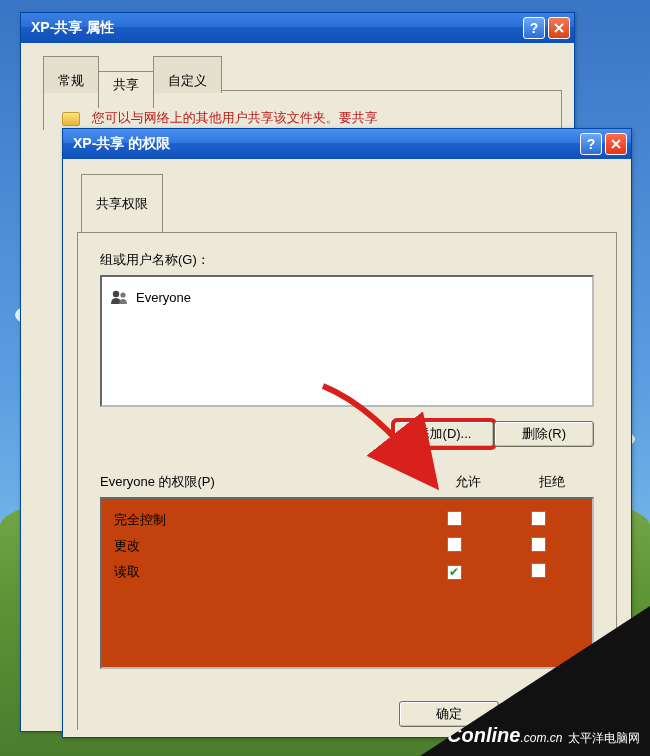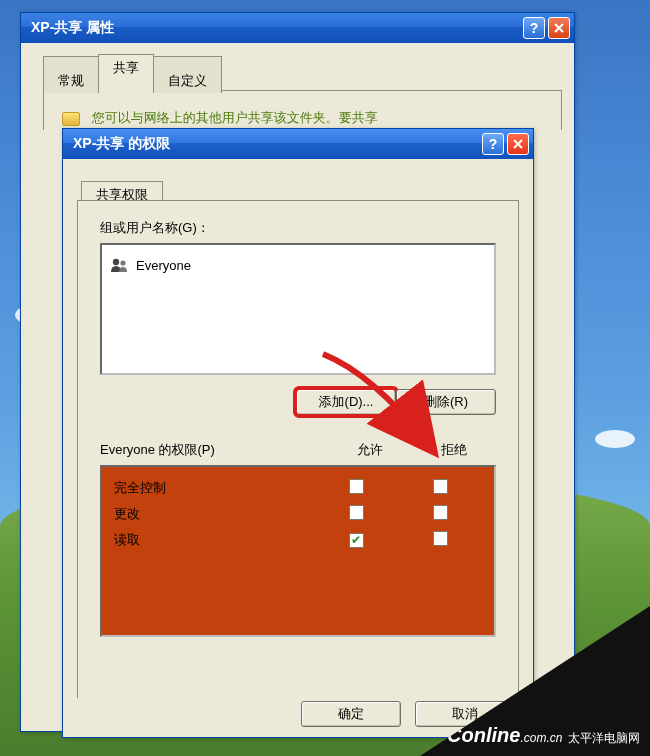--- a/index.html
+++ b/index.html
@@ -73,70 +73,70 @@
     gap: 0;
     background: #ece9d8;
   }
   .tab {
     padding: 4px 14px 4px 14px;
     border: 1px solid #8e8e7a;
     border-bottom: none;
     background: #ece9d8;
     margin-right: -1px;
     position: relative;
-    top: 1px;
+    top: 18px;
     font-size: 13px;
   }
   .tab.inactive {
     background: #e3e0ce;
     top: 3px;
     padding-top:15px; padding-bottom:3px;
   }
   .tab.active { background:#ece9d8; z-index:3; }
   .tabpanel {
     margin: 0 12px 12px 22px;
     border: 1px solid #8e8e7a;
     height: 40px;
     background: #ece9d8;
     padding: 18px 10px 0 18px;
     font-size: 13px;
-    color: #4d7c0f;
+    color: #b91c1c;
     white-space: nowrap;
     overflow: hidden;
     border-bottom:none;
   }
   .folder-icon {
     display:inline-block; width:18px; height:14px;
     background: linear-gradient(#ffe27a,#e6b43c);
     border:1px solid #c79a2a; border-radius:2px;
     vertical-align:middle; margin-right:8px;
     position:relative;
   }
 
   
   .win.front {
     left: 62px; top: 128px;
-    width: 472px; height: 610px;
+    width: 570px; height: 610px;
     background: #ece9d8;
     z-index: 5;
   }
   .front .titlebar {
     background: linear-gradient(to bottom, #4a90f0 0%, #2f76e0 45%, #1e62cc 46%, #1050bb 100%);
   }
   .front-tabstrip {
     padding: 14px 0 0 18px;
     display:flex;
   }
   .front-tab {
-    padding: 4px 14px;
+    padding: 20px 14px;
     border: 1px solid #8e8e7a;
     border-bottom: none;
     background:#ece9d8;
     font-size:13px;
-    position:relative; top:8px;
+    position:relative; top:1px;
   }
   .front-panel {
     margin: 0 14px 0 14px;
     border: 1px solid #8e8e7a;
     background:#ece9d8;
     height: 498px;
     padding: 18px 22px 10px 22px;
     position:relative;
     border-bottom:none;
   }

